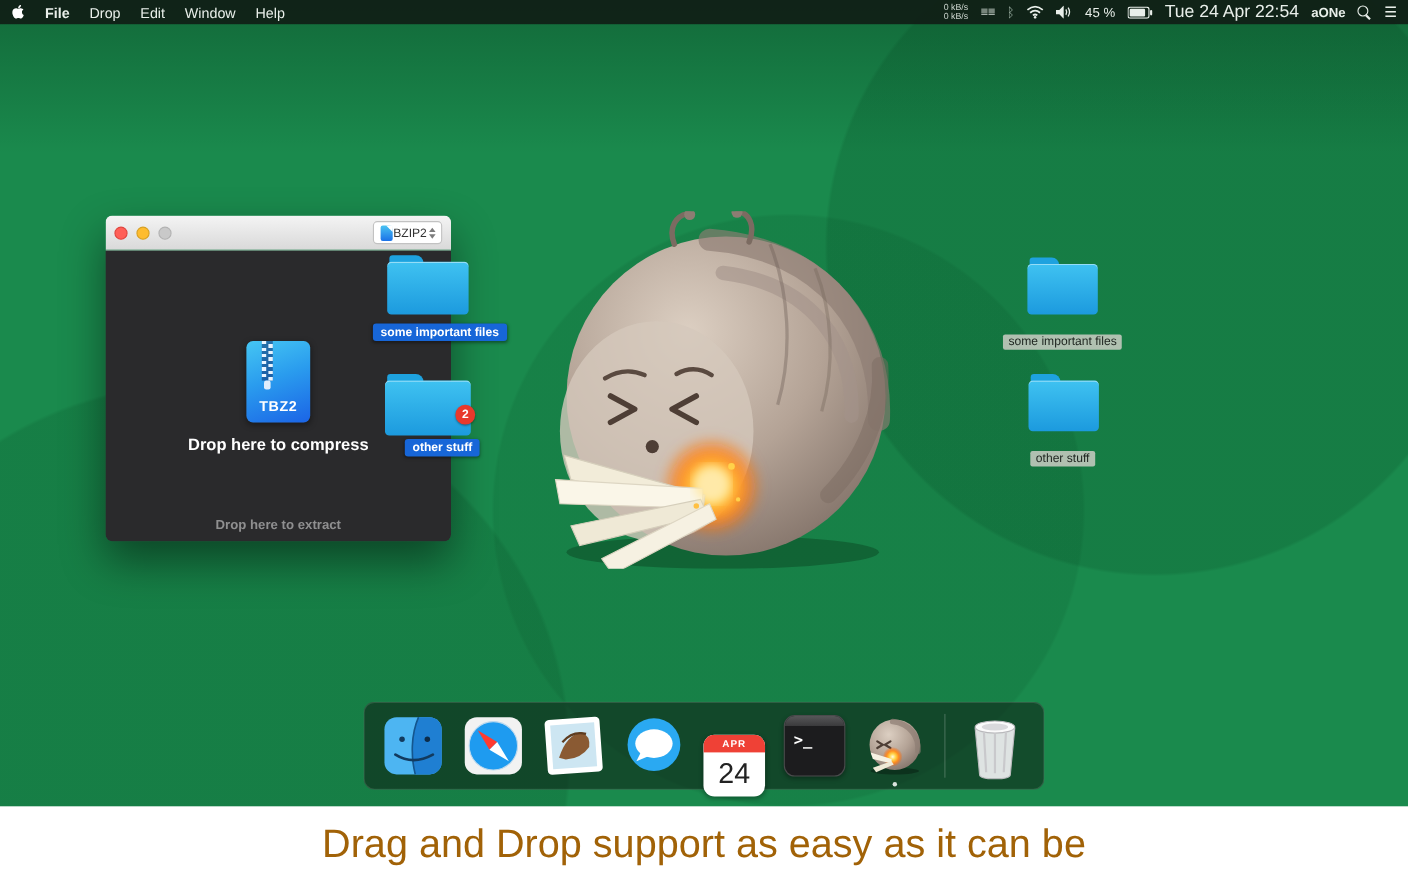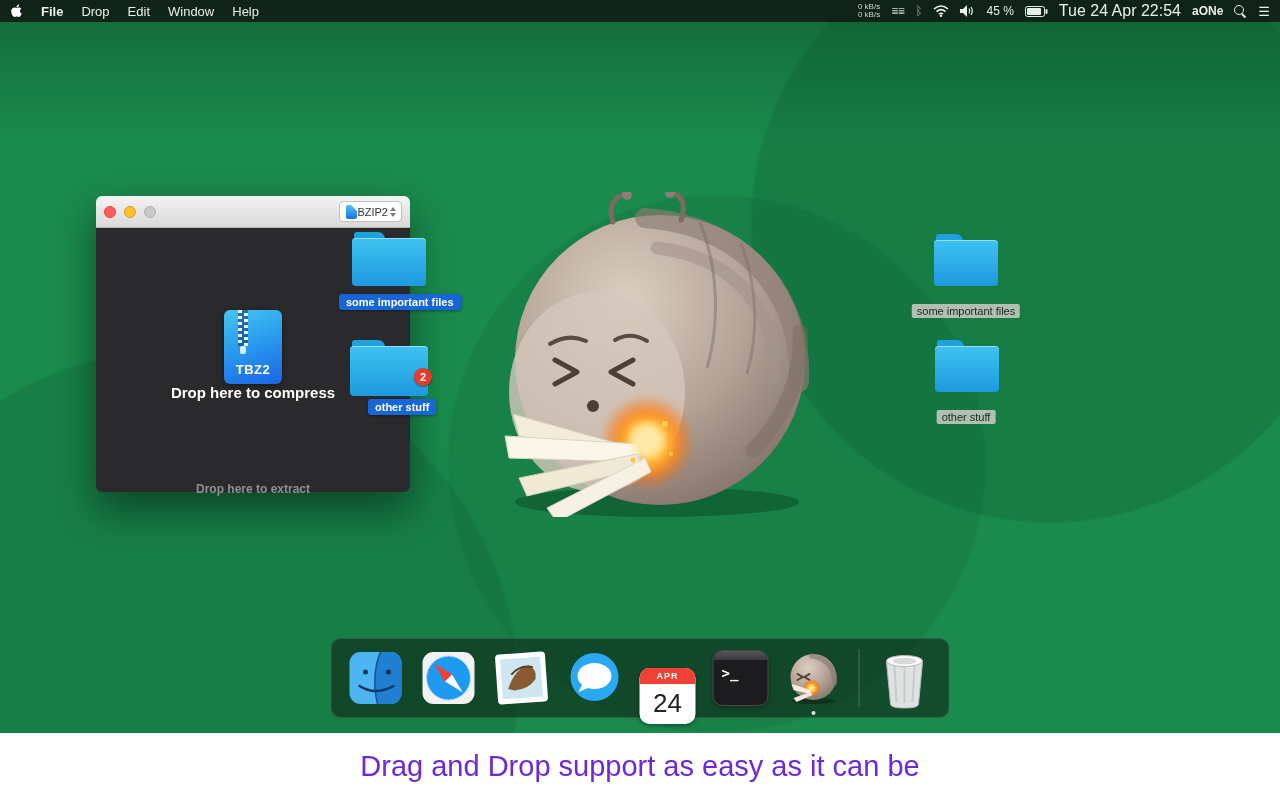--- a/index.html
+++ b/index.html
@@ -79,22 +79,22 @@
   }
   .zipper {
     position:absolute; left:14px; top:0; width:10px; height:36px;
     background:
       repeating-linear-gradient(180deg,#e8f4ff 0 3px,transparent 3px 6px) left/4px 100% no-repeat,
       repeating-linear-gradient(180deg,transparent 0 3px,#e8f4ff 3px 6px) right/4px 100% no-repeat,
       rgba(15,45,110,0.55);
   }
   .zipper::after { content:""; position:absolute; left:2px; top:36px; width:6px; height:8px; background:#dfeefc; border-radius:2px; }
   .tbz2-label { position:absolute; bottom:7px; width:100%; text-align:center; color:#fff; font-weight:bold; font-size:13px; letter-spacing:0.5px; }
-  .compress-label { position:absolute; top:156px; width:100%; text-align:center; color:#ffffff; font-weight:bold; font-size:15px; }
-  .extract-label { position:absolute; top:254px; width:100%; text-align:center; color:#8f8f90; font-weight:bold; font-size:12px; }
+  .compress-label { position:absolute; top:168px; width:100%; text-align:center; color:#ffffff; font-weight:bold; font-size:15px; }
+  .extract-label { position:absolute; top:242px; width:100%; text-align:center; color:#8f8f90; font-weight:bold; font-size:12px; }
 
   
   .folder { position:absolute; }
   .folder .tab { position:absolute; top:0; left:2px; width:42%; height:11px; background:#1ea2df; border-radius:3px 7px 0 0; }
   .folder .fbody { position:absolute; top:6px; left:0; right:0; bottom:0; background:linear-gradient(#3fc2f1,#1c9ade); border-radius:4px; box-shadow:inset 0 1px 0 rgba(255,255,255,0.45); }
   .drag-label {
     position:absolute; background:#1766d8; color:#fff; font-size:11px; font-weight:bold;
     padding:2px 7px; border-radius:3px; white-space:nowrap; box-shadow:0 1px 3px rgba(0,0,0,0.4);
     z-index:12;
   }
@@ -131,21 +131,21 @@
 
   .term-icon { width:56px; height:56px; background:#1c1c1e; border:1px solid #4a4a4c; border-radius:10px; position:relative; box-shadow:0 2px 4px rgba(0,0,0,0.3); }
   .term-icon::before { content:""; position:absolute; top:0; left:0; right:0; height:9px; background:linear-gradient(#565658,#3a3a3c); border-radius:9px 9px 0 0; }
   .term-glyph { position:absolute; top:14px; left:8px; color:#fff; font-family:"DejaVu Sans Mono",monospace; font-size:14px; font-weight:bold; }
 
   
   .caption-bar {
     position:absolute; left:0; right:0; bottom:0; height:67px; background:#ffffff;
     display:flex; align-items:center; justify-content:center; z-index:40;
   }
-  .caption-text { color:#6d28d9; font-size:29px; }
+  .caption-text { color:#a16207; font-size:36px; }
 </style>
 </head>
 <body>
 
 <div class="menubar">
   <div class="left">
     <span class="mb-icon">
       <svg width="13" height="15" viewBox="0 0 170 190">
           <path fill="#ffffff" d="M150 130c-2 6-5 11-9 16-5 7-8 11-11 14-5 4-9 6-14 6-4 0-8-1-13-3s-10-3-15-3-10 1-15 3-9 3-13 3c-5 0-10-2-15-6-3-3-7-8-12-14-5-7-9-15-12-25-4-10-5-20-5-29 0-11 2-20 7-28 4-6 9-11 15-15s13-5 20-6c4 0 9 1 15 4 7 2 11 3 12 3s6-1 14-4c7-3 13-4 18-3 14 1 24 6 31 16-12 8-18 18-18 31 0 10 4 19 11 26 3 3 7 5 11 7-1 3-2 5-3 7zM119 7c0 8-3 16-9 23-7 8-16 13-25 12 0-1 0-2 0-3 0-8 3-16 9-23 3-3 7-6 12-8 5-2 9-4 13-4 0 1 0 2 0 3z"></path>
         </svg>

